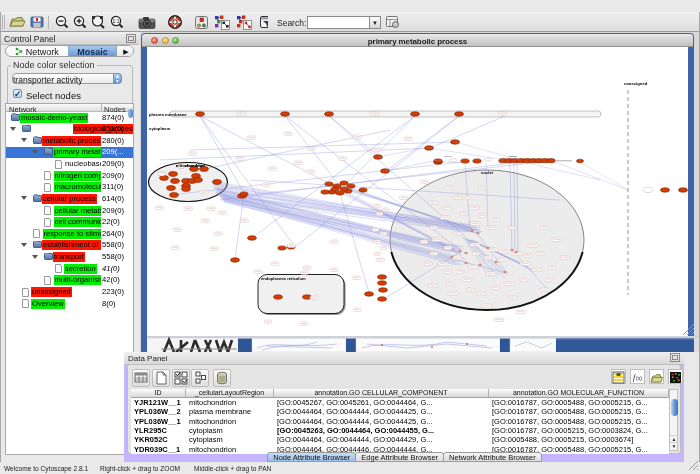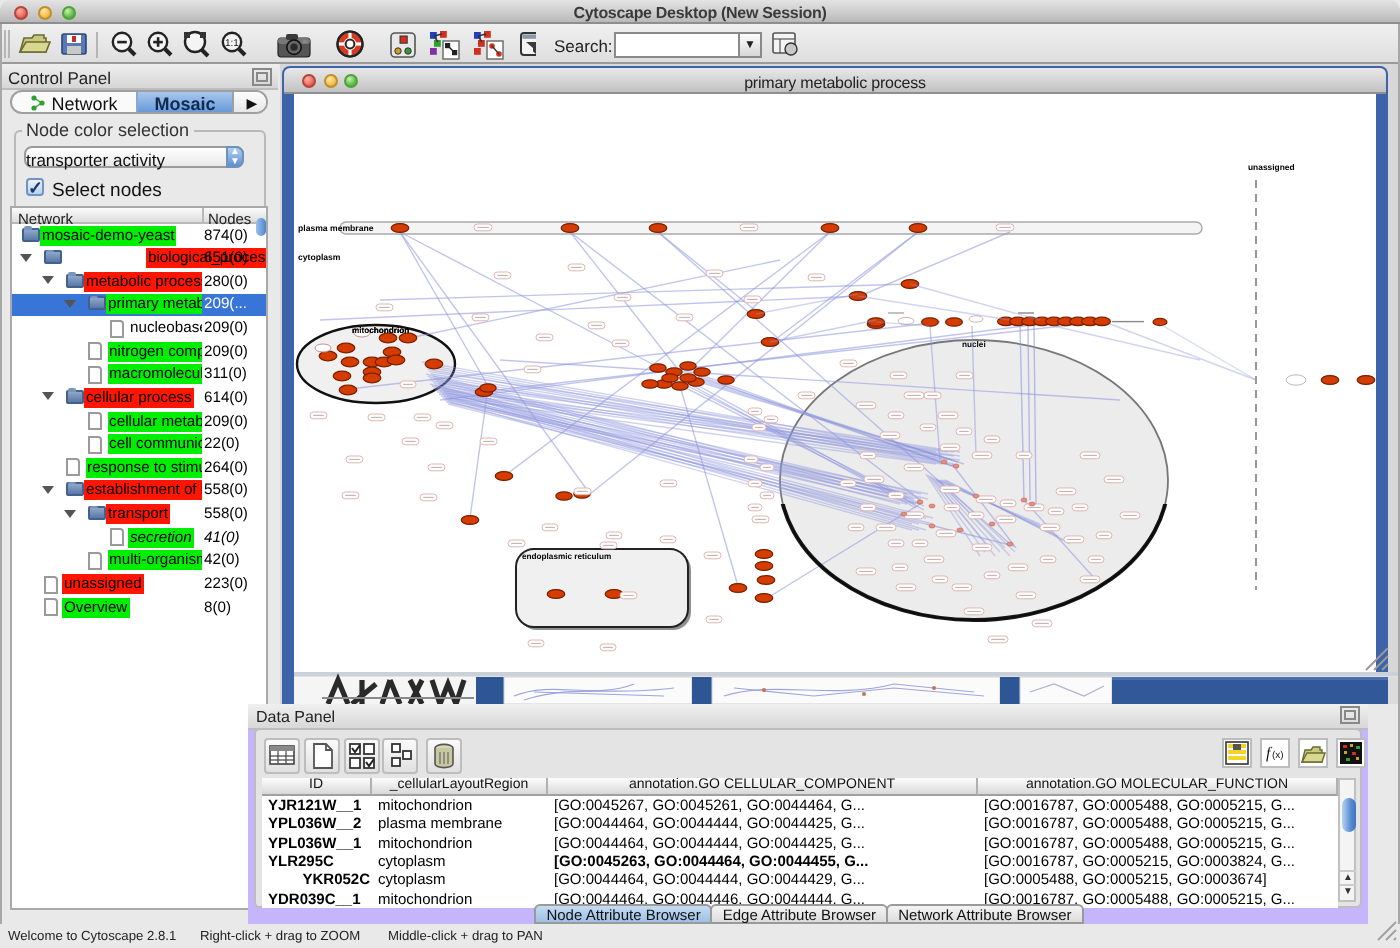--- a/index.html
+++ b/index.html
@@ -39,21 +39,21 @@
 .fold{position:absolute;top:1.5px;width:9px;height:7px;background:linear-gradient(#8fa8c8,#5878a8);border:0.5px solid #43618c;border-radius:1px}
 .fold:before{content:"";position:absolute;left:0;top:-1.5px;width:4px;height:1.5px;background:#7795bc;border-radius:1px 1px 0 0}
 .file{position:absolute;top:1px;width:7px;height:9px;background:#fdfdfd;border:0.5px solid #9a9a9a;border-radius:0 2px 0 0}
 
 .statusbar{left:0;top:462px;width:700px;height:12px;background:#e9e9e9;font-size:6.6px;color:#222}
 
 .desktop{left:140px;top:32px;width:560px;height:320px;background:#d8d8d8;overflow:hidden}
 .iframe{position:absolute;left:1px;top:1px;width:553px;height:341px;background:#3d64a8;border-radius:4px 4px 0 0}
 .ititle{position:absolute;left:1px;top:1px;width:551px;height:13px;background:linear-gradient(#e8e8e8,#c2c2c2);border-bottom:1px solid #909090;border-radius:3px 3px 0 0}
 .ititle .tl{position:absolute;top:3px;width:7px;height:7px;border-radius:50%}
-.itext{position:absolute;left:0;right:0;top:2.5px;text-align:center;font-size:8px;letter-spacing:-0.1px;font-weight:normal;color:#222}
+.itext{position:absolute;left:0;right:0;top:2.5px;text-align:center;font-size:8px;letter-spacing:-0.1px;font-weight:bold;color:#222}
 .icanvas{position:absolute;left:6px;top:14px;width:541px;height:290px;background:#ffffff}
 
 .frag{position:absolute}
 
 .dpanel{left:124px;top:352px;width:560px;height:110px;background:#c4b5fd}
 .dphead{position:absolute;left:0;top:0;width:560px;height:13px;background:linear-gradient(#efefef,#d8d8d8);border-bottom:1px solid #bcbcbc;font-size:8px;color:#222;padding:2px 0 0 4px}
 .dtool{position:absolute;left:3px;top:12px;width:554px;height:90px;background:#e4e4e4;border:1px solid #bdbdbd;border-radius:3px}
 .dbtn{position:absolute;top:4px;width:18px;height:18px;background:linear-gradient(#fafafa,#e0e0e0);border:1px solid #bdbdbd;border-radius:2px}
 .dbtn2{position:absolute;top:4px;width:15px;height:15px;background:#fff;border:1px solid #bdbdbd}
 .dtable{position:absolute;left:3px;top:24px;width:538px;height:65px;background:#fff}
@@ -62,26 +62,20 @@
 .dcell{position:absolute;top:0;height:9.3px;line-height:9.3px;overflow:hidden}
 .vsb{position:absolute;left:541px;top:24px;width:9px;height:62px;background:#f4f4f4;border:1px solid #c0c0c0}
 .vsb .thumb{position:absolute;left:0.5px;top:9px;width:7px;height:17px;border-radius:3.5px;background:linear-gradient(90deg,#b8d4f0,#5a8fd4 60%,#3d72bd)}
 .dtabs{position:absolute;left:0;width:560px;top:100px;height:11px;text-align:center;font-size:7.5px;color:#111}
 .dtab{display:inline-block;height:10px;line-height:10px;padding:0 5px;border:1px solid #9a9a9a;border-radius:3px 3px 0 0;background:linear-gradient(#f4f4f4,#dcdcdc);margin:0 -1px 0 0;vertical-align:top}
 .dtab.sel{background:linear-gradient(#c6dcf2,#9dc0e8)}
 </style></head>
 <body>
 <div class="win">
 
-<div class="abs titlebar">
-  <div class="tl t-red"></div>
-      <div class="tl t-yel"></div>
-      <div class="tl t-grn"></div>
-  <div class="ttext">Cytoscape Desktop (New Session)</div>
-</div>
 
 <div class="abs toolbar">
   <div class="tsep" style="left:2px"></div>
       <div class="tsep" style="left:4px"></div>
   <svg style="position:absolute;left:8px;top:2px" width="260" height="17" viewBox="0 0 260 17">
 
     <g>
           <path d="M2 12 L4 5 L8 5 L9 3.5 L14 3.5 L14 5 L15 5 L15 12 Z" fill="#c8c87e" stroke="#6b6b30" stroke-width="0.8"></path>
           <path d="M2 12 L5 7 L17 7 L15 12 Z" fill="#d8d890" stroke="#6b6b30" stroke-width="0.8"></path>
         </g>
@@ -884,21 +878,21 @@
             <div class="dcell" style="left:146px;width:211px;">[GO:0044464, GO:0044444, GO:0044425, G...</div>
             <div class="dcell" style="left:361px;width:176px;">[GO:0016787, GO:0005488, GO:0005215, G...</div>
           </div>
           <div class="drow" style="top:36.9px">
             <div class="dcell" style="left:3px;width:51px;font-weight:bold;">YLR295C</div>
             <div class="dcell" style="left:58px;width:84px;">cytoplasm</div>
             <div class="dcell" style="left:146px;width:211px;font-weight:bold;">[GO:0045263, GO:0044464, GO:0044455, G...</div>
             <div class="dcell" style="left:361px;width:176px;">[GO:0016787, GO:0005215, GO:0003824, G...</div>
           </div>
           <div class="drow" style="top:46.2px">
-            <div class="dcell" style="left:3px;width:51px;font-weight:bold;text-align:right;">YKR052C</div>
+            <div class="dcell" style="left:3px;width:51px;font-weight:bold;">YKR052C</div>
             <div class="dcell" style="left:58px;width:84px;">cytoplasm</div>
             <div class="dcell" style="left:146px;width:211px;">[GO:0044464, GO:0044444, GO:0044429, G...</div>
             <div class="dcell" style="left:361px;width:176px;">[GO:0005488, GO:0005215, GO:0003674]</div>
           </div>
           <div class="drow" style="top:55.5px">
             <div class="dcell" style="left:3px;width:51px;font-weight:bold;">YDR039C__1</div>
             <div class="dcell" style="left:58px;width:84px;">mitochondrion</div>
             <div class="dcell" style="left:146px;width:211px;">[GO:0044464, GO:0044446, GO:0044444, G...</div>
             <div class="dcell" style="left:361px;width:176px;">[GO:0016787, GO:0005488, GO:0005215, G...</div>
           </div>

